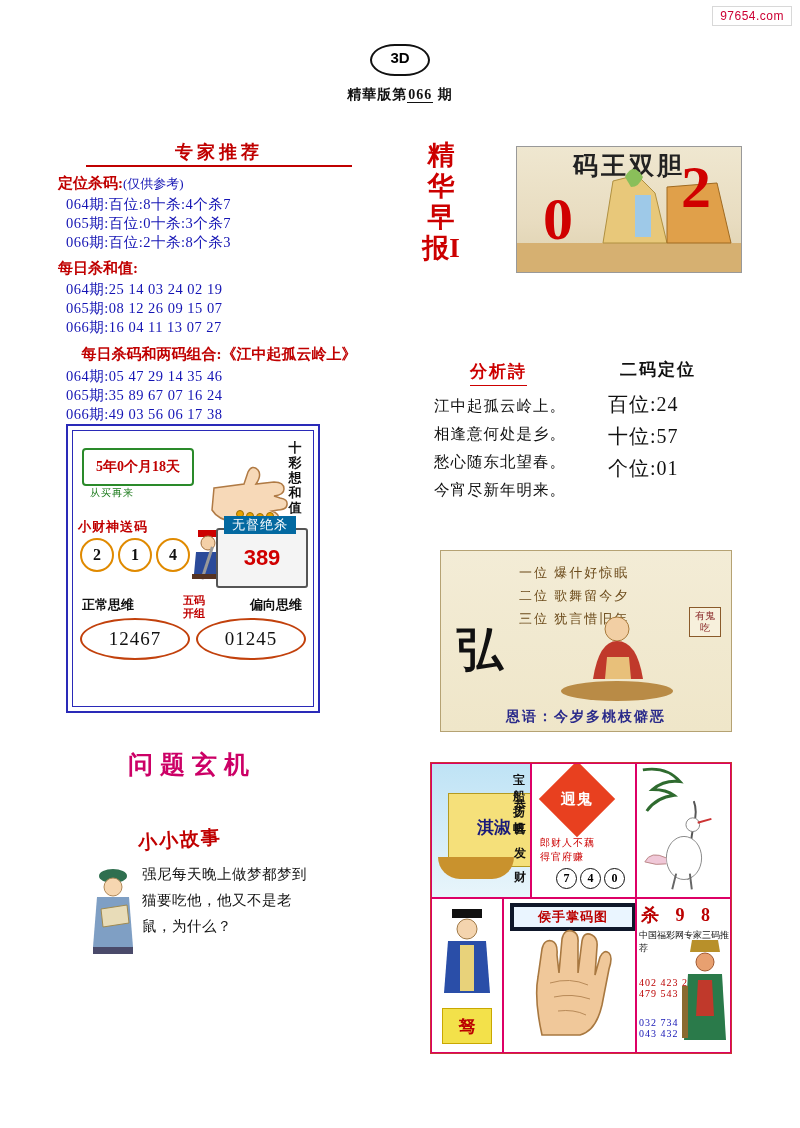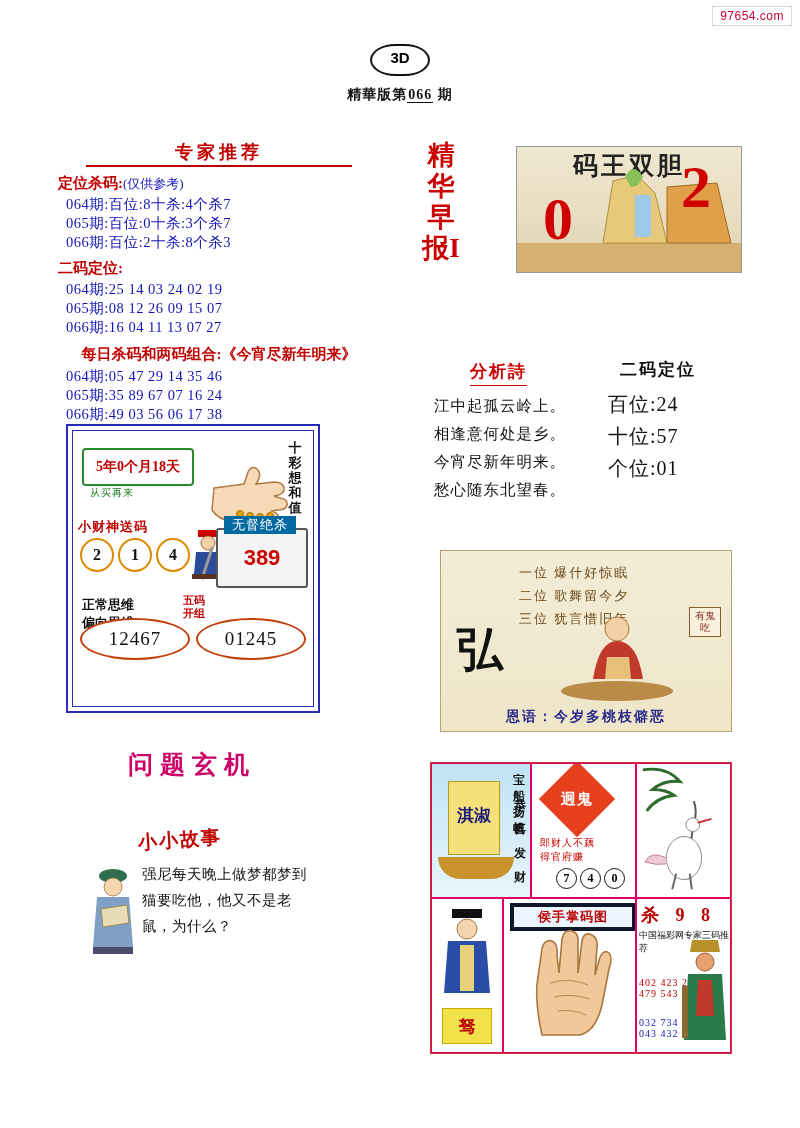--- a/index.html
+++ b/index.html
@@ -81,21 +81,21 @@
   .screen .label{
     position:absolute;top:-14px;left:6px;background:#0369a1;color:#fff;
     font-size:13px;padding:0 8px;letter-spacing:1px;
   }
   .screen .num{
     position:absolute;inset:0;display:flex;align-items:center;justify-content:center;
     font-size:22px;font-weight:bold;color:#d00000;font-family:"Liberation Sans",sans-serif;
   }
   .thinking{
     position:absolute;left:14px;top:170px;width:220px;display:flex;justify-content:space-between;
-    font-size:13px;font-weight:bold;color:#111;flex-direction:column;
+    font-size:13px;font-weight:bold;color:#111;
   }
   .mid-vert{
     position:absolute;left:115px;top:168px;width:22px;text-align:center;
     font-size:11px;line-height:13px;color:#c00000;font-weight:bold;
   }
   .ovals{position:absolute;left:12px;top:192px;width:226px;display:flex;justify-content:space-between;}
   .oval{
     width:106px;height:38px;border:2px solid #c2410c;border-radius:50%;
     display:flex;align-items:center;justify-content:center;
     font-size:19px;letter-spacing:1px;color:#111;background:#fff;
@@ -188,21 +188,21 @@
   .g-cell{position:absolute;border:1px solid #d06;box-sizing:border-box;overflow:hidden;}
   .boat{left:0;top:0;width:100px;height:135px;background:linear-gradient(180deg,#bfe3f5,#e8f5fb);}
   .mid-top{left:100px;top:0;width:105px;height:135px;background:#fff;}
   .bird{left:205px;top:0;width:95px;height:135px;background:#fff;}
   .emperor{left:0;top:135px;width:72px;height:155px;background:#fff;}
   .palm{left:72px;top:135px;width:133px;height:155px;background:#fff;}
   .general{left:205px;top:135px;width:95px;height:155px;background:#fff;}
 
   .boat-txt{position:absolute;right:4px;top:8px;font-size:12px;color:#111;line-height:16px;width:14px;text-align:center;font-weight:bold;}
   .boat-txt2{position:absolute;right:4px;bottom:8px;font-size:12px;color:#111;line-height:24px;width:14px;text-align:right;font-weight:bold;}
-  .sail{position:absolute;left:16px;top:17px;width:50px;height:72px;background:#f5e07a;border:1px solid #b49a20;}
+  .sail{position:absolute;left:16px;top:29px;width:50px;height:72px;background:#f5e07a;border:1px solid #b49a20;padding-left:40px;}
   .sail .v{position:absolute;left:0;right:0;top:24px;text-align:center;font-size:17px;font-weight:bold;color:#1a1a7a;line-height:20px;}
   .hull{position:absolute;left:6px;bottom:18px;width:76px;height:22px;background:#c9922d;border-radius:0 0 28px 28px;}
 
   .diamond{
     position:absolute;left:18px;top:8px;width:54px;height:54px;background:#e8401f;
     transform:rotate(45deg);display:flex;align-items:center;justify-content:center;
   }
   .diamond span{transform:rotate(-45deg);color:#fff;font-size:15px;font-weight:bold;letter-spacing:1px;}
   .mt-l1{position:absolute;left:8px;top:72px;font-size:10px;color:#c00;letter-spacing:1px;}
   .mt-l2{position:absolute;left:8px;top:86px;font-size:10px;color:#c00;letter-spacing:1px;}
@@ -251,26 +251,26 @@
   <div class="left-col">
     <div class="expert-title">专家推荐</div>
 
     <div class="sec-head">
       <span>定位杀码:</span><span class="note">(仅供参考)</span>
     </div>
     <div class="row">064期:百位:8十杀:4个杀7</div>
     <div class="row">065期:百位:0十杀:3个杀7</div>
     <div class="row">066期:百位:2十杀:8个杀3</div>
 
-    <div class="sec-head">二码定位:</div>
+    <div class="sec-head">每日杀和值:</div>
     <div class="row">064期:25  14  03  24  02  19</div>
     <div class="row">065期:08  12  26  09  15  07</div>
     <div class="row">066期:16  04  11  13  07  27</div>
 
-    <div class="center-head">每日杀码和两码组合:《今宵尽新年明来》</div>
+    <div class="center-head">每日杀码和两码组合:《江中起孤云岭上》</div>
     <div class="row">064期:05  47  29  14  35  46</div>
     <div class="row">065期:35  89  67  07  16  24</div>
     <div class="row">066期:49  03  56  06  17  38</div>
   </div>
 
   <div class="card">
     <div class="inner"></div>
 
     <div class="days-box">5年0个月18天</div>
     <div class="days-sub">从买再来</div>
@@ -345,22 +345,22 @@
         <rect x="118" y="48" width="16" height="42" fill="#9ec9e8"></rect>
       </svg>
       <div class="zero">0</div>
       <div class="two">2</div>
     </div>
 
     <div class="poem-head">分析詩</div>
     <div class="poem">
       <div>江中起孤云岭上。</div>
       <div>相逢意何处是乡。</div>
+      <div>愁心随东北望春。</div>
       <div>今宵尽新年明来。</div>
-      <div>愁心随东北望春。</div>
     </div>
 
     <div class="erma-head">二码定位</div>
     <div class="erma-list">
       <div><span>百位:</span><span>24</span></div>
       <div><span>十位:</span><span>57</span></div>
       <div><span>个位:</span><span>01</span></div>
     </div>
   </div>
 

